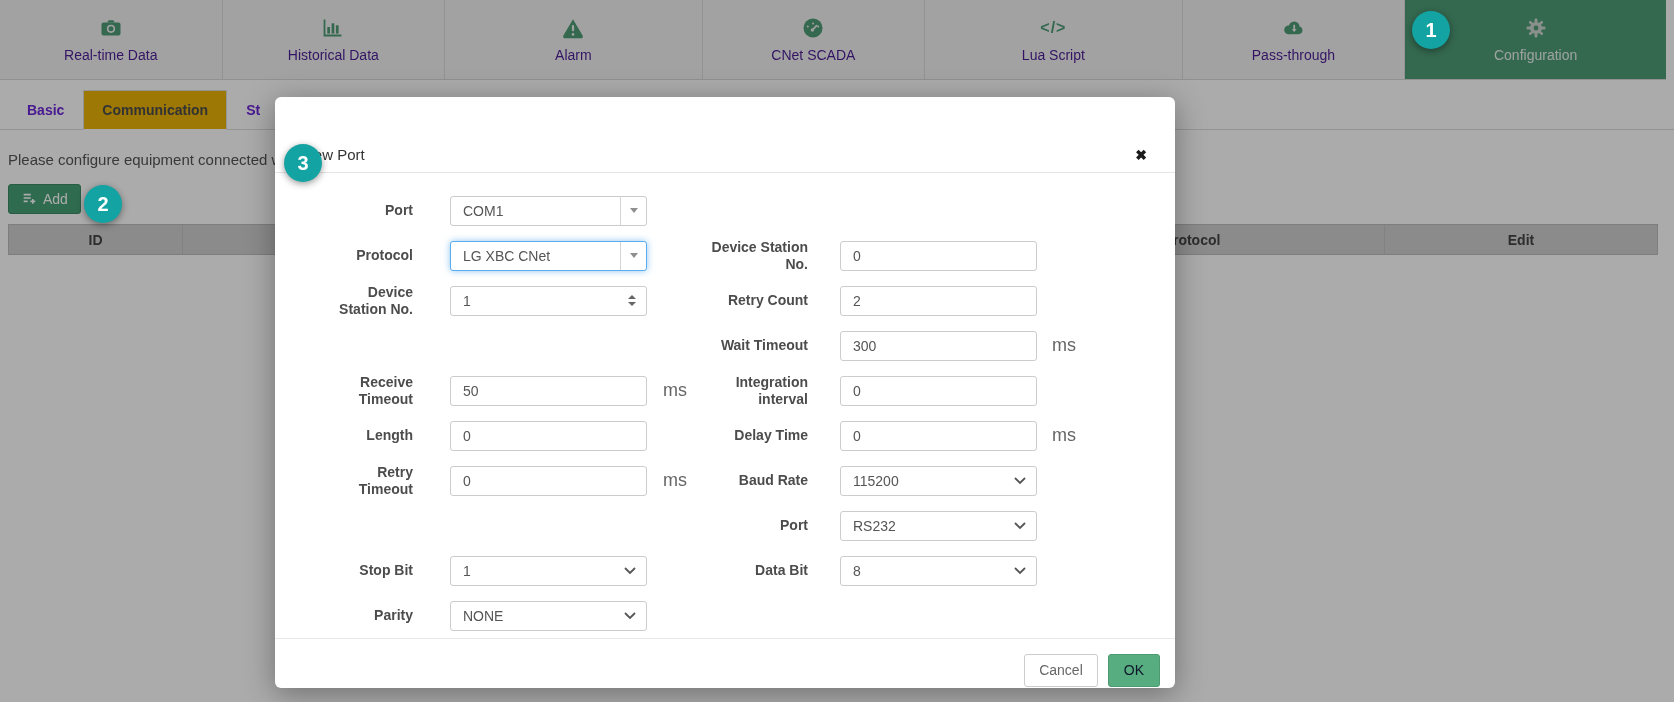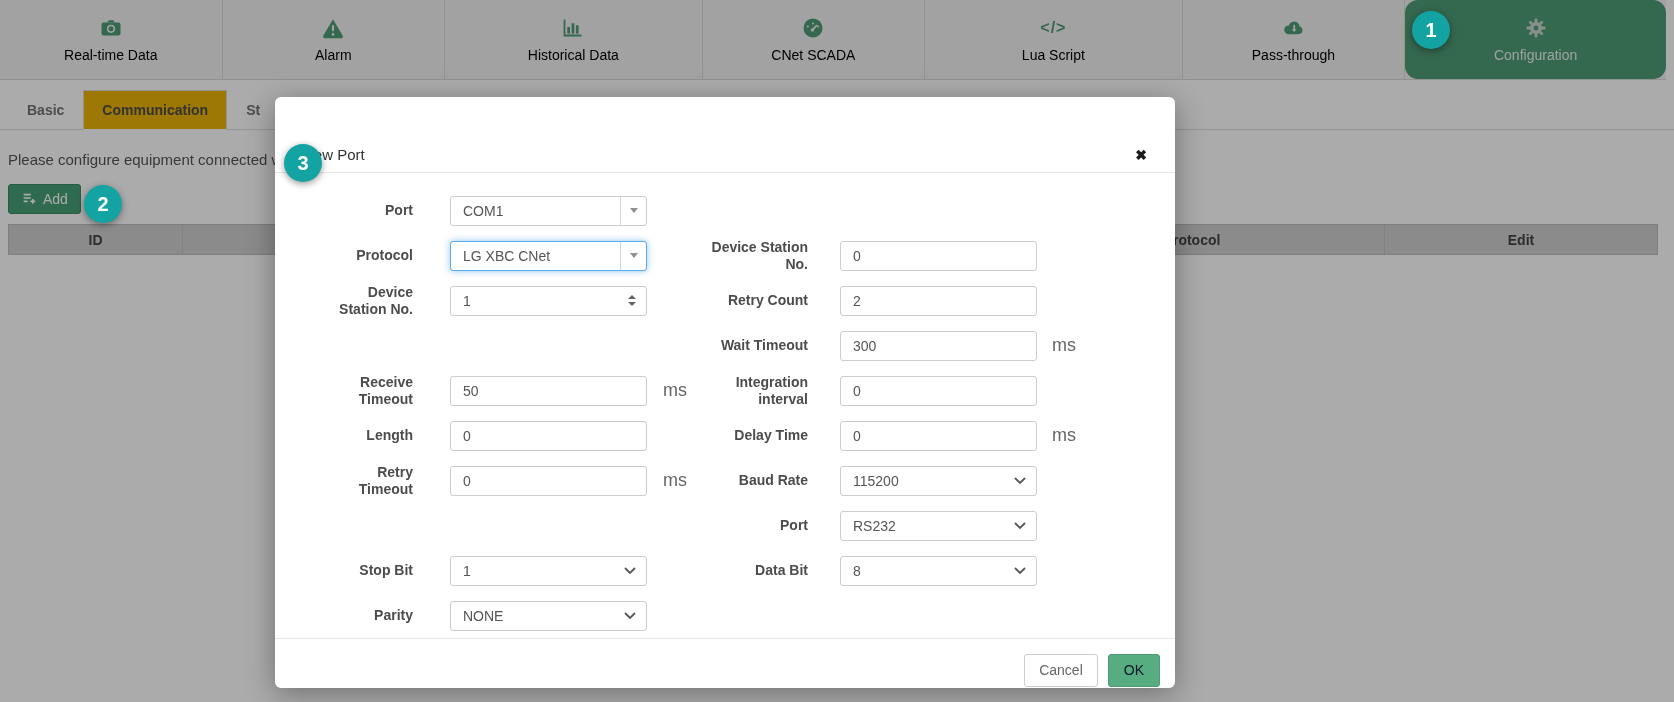--- a/index.html
+++ b/index.html
@@ -24,37 +24,37 @@
     flex: 1 1 13.3%;
     display: flex; flex-direction: column;
     align-items: center; justify-content: center;
     gap: 7px;
     border-right: 1px solid #dcdcdc;
     cursor: pointer;
   }
   .nav-item:nth-child(3),
   .nav-item:nth-child(5) { flex-basis: 15.4%; }
   .nav-item:nth-child(7) { flex-basis: 15.6%; border-right: none; }
-  .nav-item .nlabel { font-size: 14px; color: #000000; }
-  .nav-item.active { background: #4e9c77; border-radius: 13px; }
+  .nav-item .nlabel { font-size: 14px; color: #4c1d95; }
+  .nav-item.active { background: #4e9c77; }
   .nav-item.active .nlabel { color: rgba(255,255,255,.88); }
   .nav-icon { width: 24px; height: 24px; display:flex; align-items:center; justify-content:center; }
   .code-glyph { color:#4e9c77; font-weight:bold; font-size:16px; letter-spacing:1px; }
 
   
   .tabbar {
     display: flex;
     align-items: flex-end;
     height: 50px;
     padding-left: 8px;
     border-bottom: 1px solid #ddd;
   }
   .tab {
     padding: 11px 18px;
-    font-size: 14px; font-weight: bold; color: #737373;
+    font-size: 14px; font-weight: bold; color: #6d28d9;
     border: 1px solid transparent;
     margin-bottom: -1px;
     cursor: pointer;
     white-space: nowrap;
   }
   .tab.active {
     color: #4d4d4d;
     background: #eab308;
     border-color: #ddd;
     border-bottom-color: #fff;
@@ -218,37 +218,37 @@
           <path d="M8.3 6.5 L9.6 4.3 H14.4 L15.7 6.5 Z" fill="#4e9c77"></path>
           <rect x="2.5" y="6.5" width="19" height="13" rx="2" fill="#4e9c77"></rect>
           <circle cx="12" cy="12.8" r="3.3" fill="none" stroke="#f2f2f2" stroke-width="1.6"></circle>
         </svg>
       </span>
       <span class="nlabel">Real-time Data</span>
     </div>
     <div class="nav-item">
       <span class="nav-icon">
         <svg width="24" height="24" viewBox="0 0 24 24">
-          <path d="M12 3.2 L21.6 19.6 a1.8 1.8 0 0 1 -1.6 2.7 H4 a1.8 1.8 0 0 1 -1.6 -2.7 Z" fill="#4e9c77"></path>
-          <rect x="10.9" y="9" width="2.2" height="6.3" rx="1.1" fill="#f2f2f2"></rect>
-          <circle cx="12" cy="18.4" r="1.3" fill="#f2f2f2"></circle>
-        </svg>
-      </span>
-      <span class="nlabel">Alarm</span>
-    </div>
-    <div class="nav-item">
-      <span class="nav-icon">
-        <svg width="24" height="24" viewBox="0 0 24 24">
           <path d="M3.5 3.5 V19.5 H20.5" fill="none" stroke="#4e9c77" stroke-width="1.8"></path>
           <rect x="6.3" y="11" width="2.7" height="6.6" fill="#4e9c77"></rect>
           <rect x="10.6" y="7.3" width="2.7" height="10.3" fill="#4e9c77"></rect>
           <rect x="14.9" y="9.3" width="2.7" height="8.3" fill="#4e9c77"></rect>
         </svg>
       </span>
       <span class="nlabel">Historical Data</span>
+    </div>
+    <div class="nav-item">
+      <span class="nav-icon">
+        <svg width="24" height="24" viewBox="0 0 24 24">
+          <path d="M12 3.2 L21.6 19.6 a1.8 1.8 0 0 1 -1.6 2.7 H4 a1.8 1.8 0 0 1 -1.6 -2.7 Z" fill="#4e9c77"></path>
+          <rect x="10.9" y="9" width="2.2" height="6.3" rx="1.1" fill="#f2f2f2"></rect>
+          <circle cx="12" cy="18.4" r="1.3" fill="#f2f2f2"></circle>
+        </svg>
+      </span>
+      <span class="nlabel">Alarm</span>
     </div>
     <div class="nav-item">
       <span class="nav-icon">
         <svg width="24" height="24" viewBox="0 0 24 24">
           <circle cx="12" cy="12" r="9.5" fill="#4e9c77"></circle>
           <circle cx="6.8" cy="10.4" r="1" fill="#ececec"></circle>
           <circle cx="12" cy="7.4" r="1" fill="#ececec"></circle>
           <circle cx="17.2" cy="10.4" r="1" fill="#ececec"></circle>
           <path d="M11.6 13.8 L15.6 9.6" stroke="#ececec" stroke-width="1.8" stroke-linecap="round"></path>
           <circle cx="11.4" cy="14" r="1.7" fill="#ececec"></circle>

